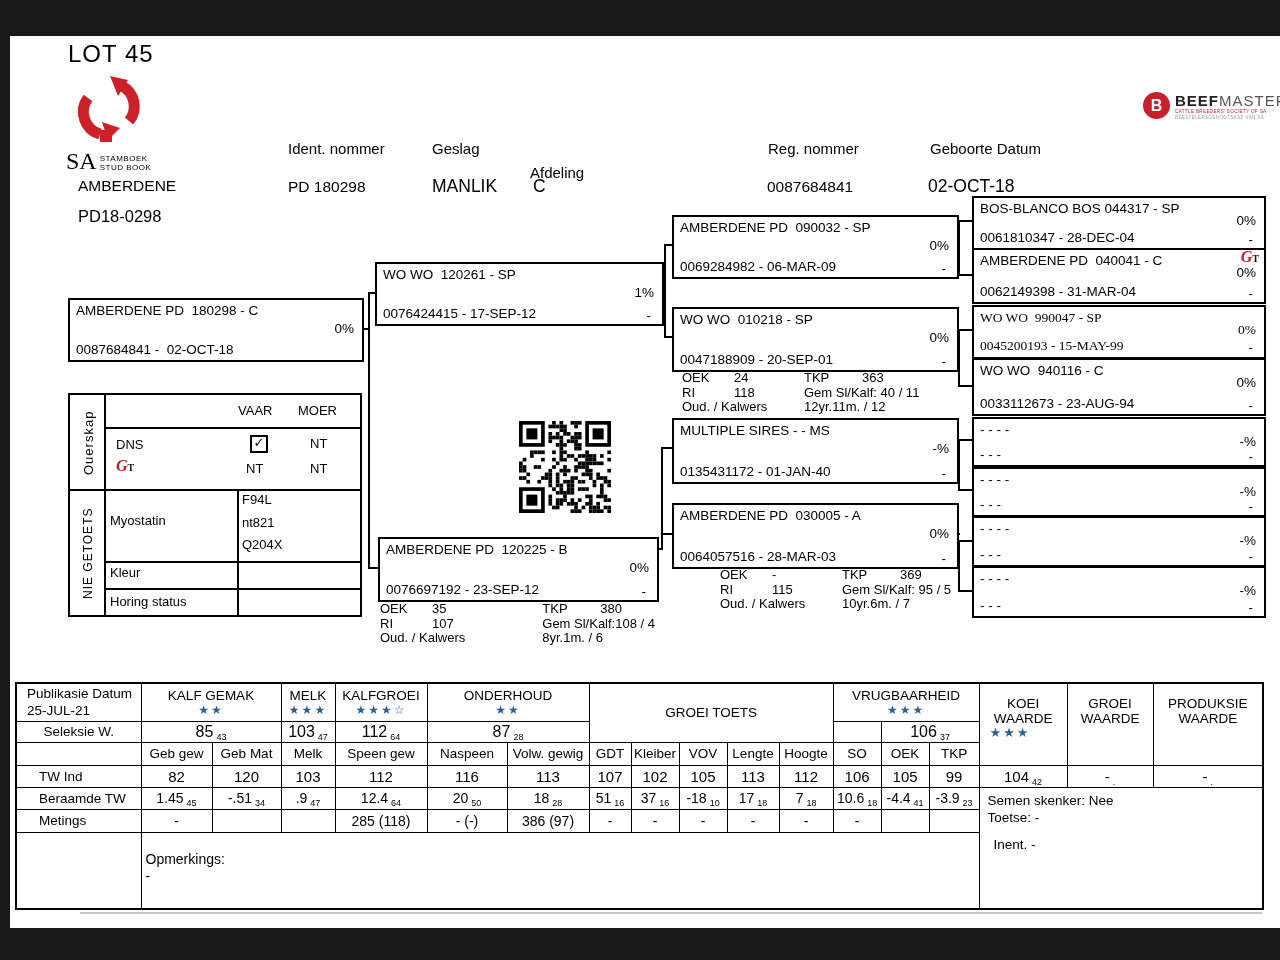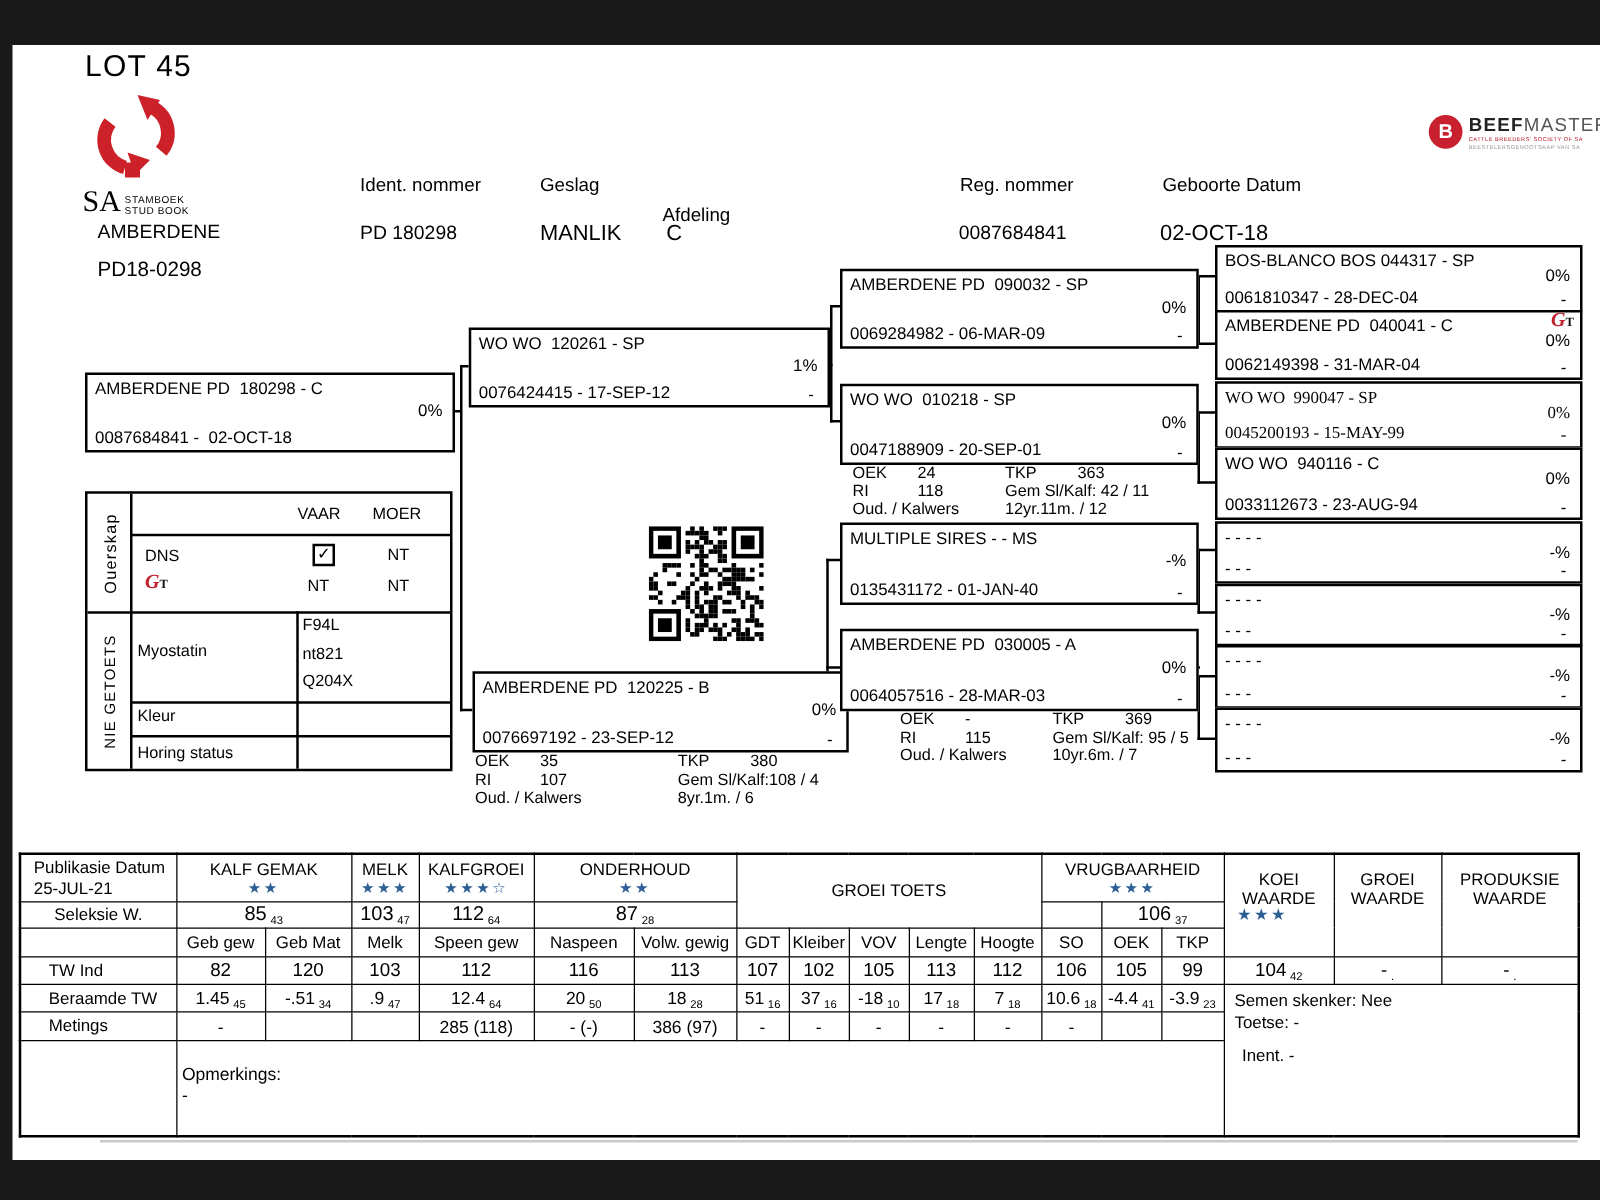--- a/index.html
+++ b/index.html
@@ -389,21 +389,21 @@
       <rect x="7.36" y="73.60000000000001" width="11.040000000000001" height="11.040000000000001" fill="#000"></rect>
     </svg>
 
   <div class="pbox" style="left:375px;top:262px;width:285px;height:60px;">
     <span class="bname">WO WO  120261 - SP</span>
     <span class="pct">1%</span>
     <span class="breg">0076424415 - 17-SEP-12</span>
     <span class="bdash">-</span>
   </div>
 
-  <div class="pbox" style="left:378px;top:537px;width:277px;height:61px;padding-left:20px;">
+  <div class="pbox" style="left:378px;top:537px;width:277px;height:61px;">
     <span class="bname">AMBERDENE PD  120225 - B</span>
     <span class="pct">0%</span>
     <span class="breg">0076697192 - 23-SEP-12</span>
     <span class="bdash">-</span>
   </div>
   <div class="stats" style="left:380px;top:602px;width:275px;justify-content:space-between;">
     <div class="c1">
       <div><span class="sl">OEK</span><span>35</span></div>
       <div><span class="sl">RI</span><span>107</span></div>
       <div>Oud. / Kalwers</div>
@@ -429,21 +429,21 @@
     <span class="bdash">-</span>
   </div>
   <div class="stats" style="left:682px;top:371px;width:273px;">
     <div class="c1">
       <div><span class="sl">OEK</span><span>24</span></div>
       <div><span class="sl">RI</span><span>118</span></div>
       <div>Oud. / Kalwers</div>
     </div>
     <div class="c2">
       <div><span class="sl2">TKP</span><span>363</span></div>
-      <div>Gem Sl/Kalf:  42 / 11</div>
+      <div>Gem Sl/Kalf:  40 / 11</div>
       <div>12yr.11m. / 12</div>
     </div>
   </div>
 
   <div class="pbox" style="left:672px;top:418px;width:283px;height:62px;">
     <span class="bname">MULTIPLE SIRES - - MS</span>
     <span class="pct">-%</span>
     <span class="breg">0135431172 - 01-JAN-40</span>
     <span class="bdash">-</span>
   </div>

